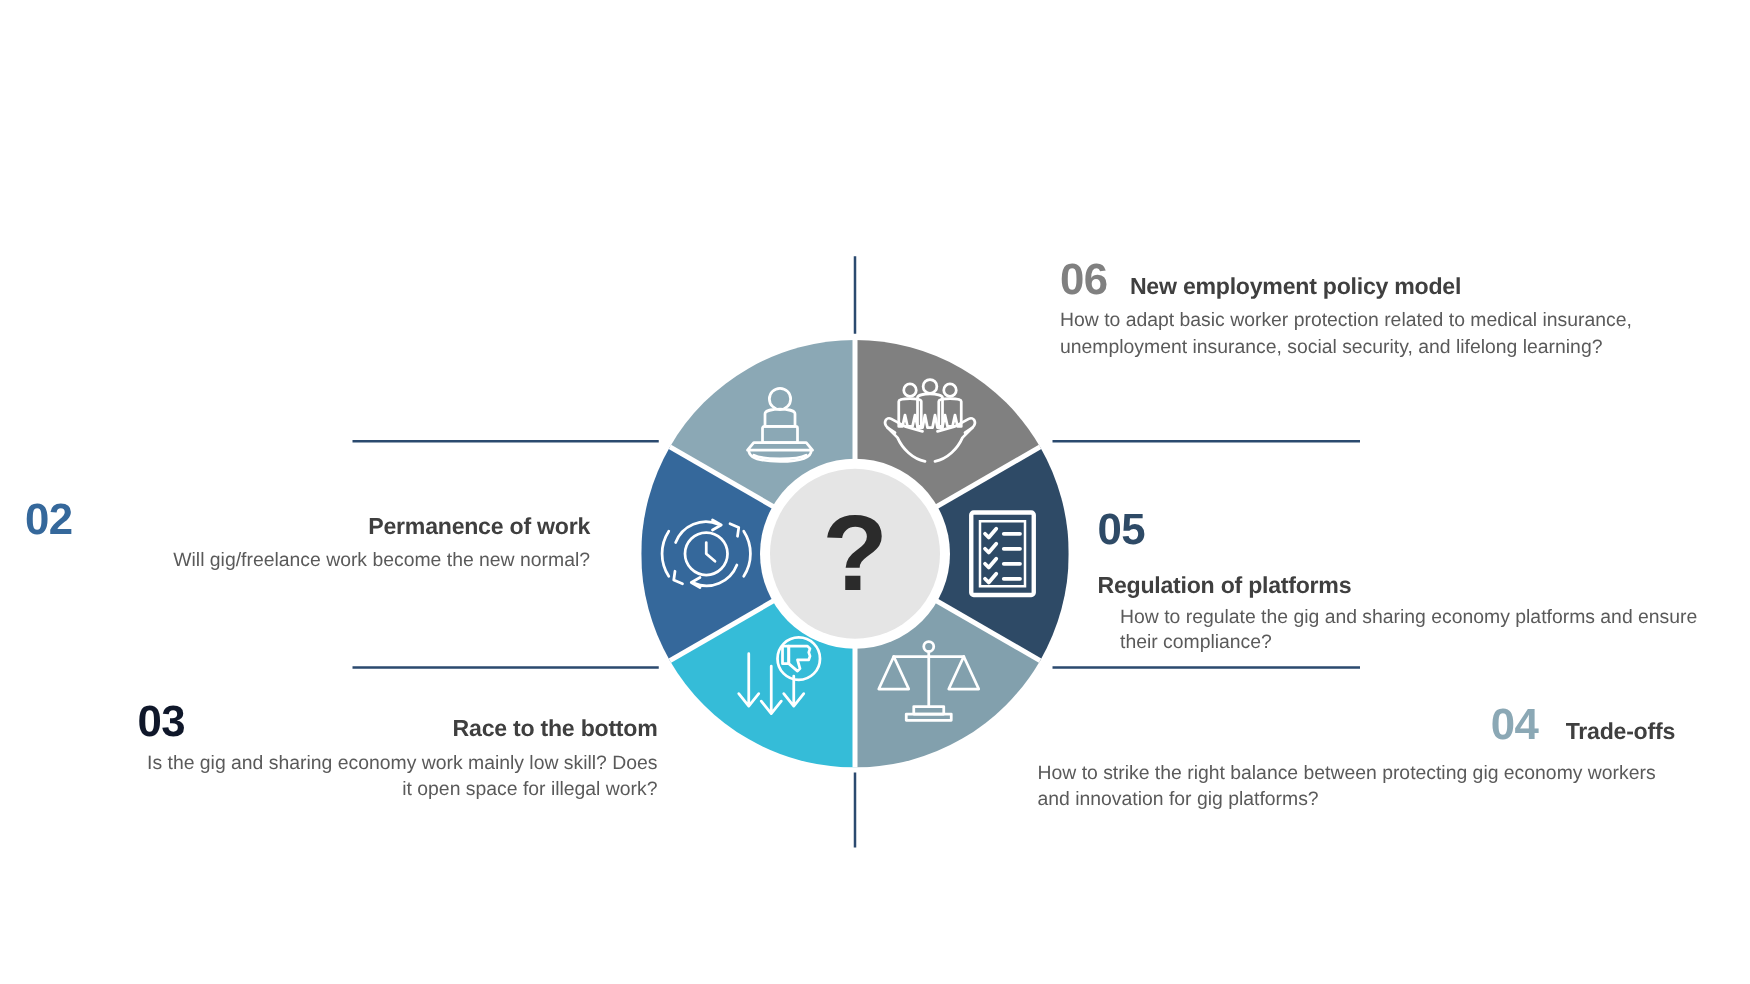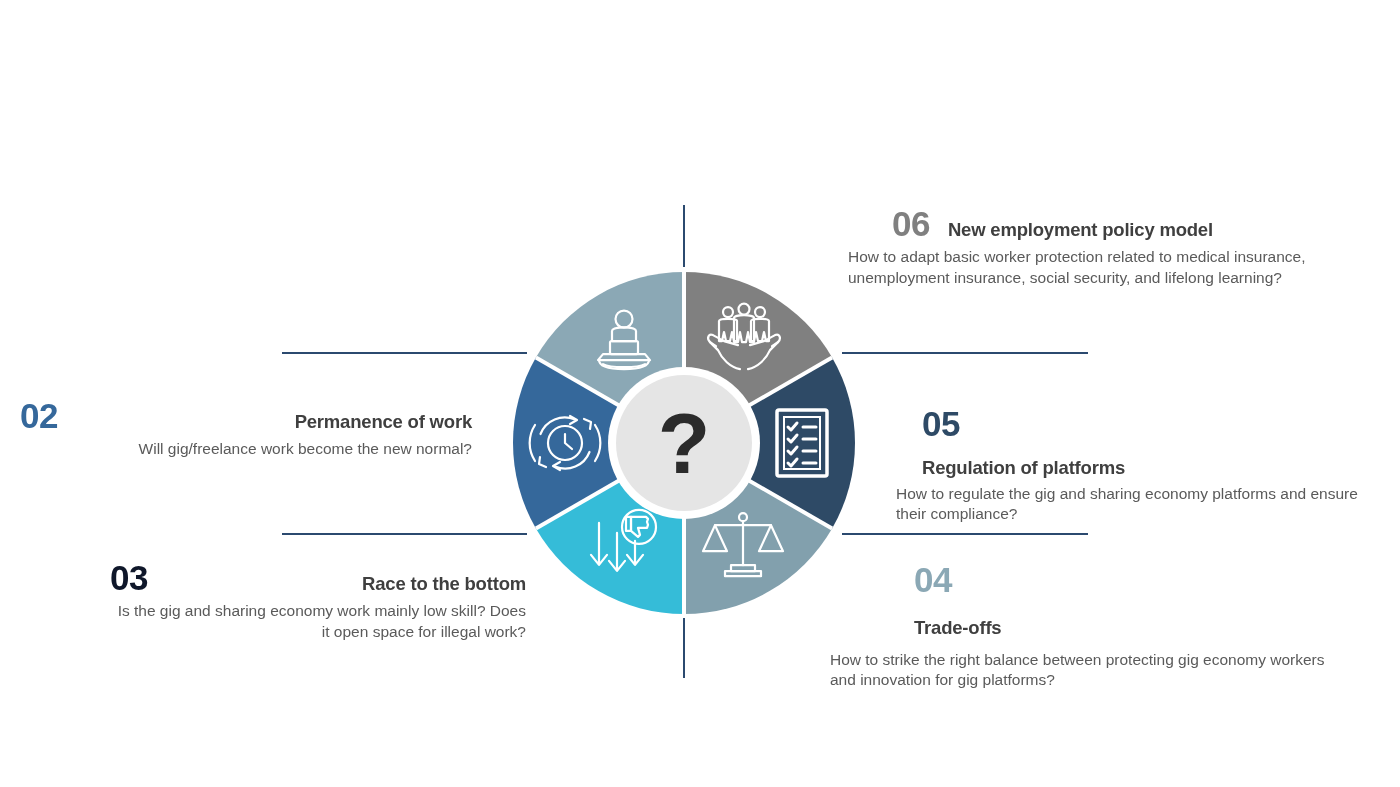--- a/index.html
+++ b/index.html
@@ -43,21 +43,21 @@
   
   .block {
     position: absolute;
   }
   .block .headrow {
     display: flex;
     align-items: baseline;
     gap: 14px;
     margin-bottom: 6px;
   }
-  .block.right .headrow { justify-content: flex-start; margin-left: 44px; }
+  .block.right .headrow { justify-content: flex-start; }
   .block.left  .headrow { justify-content: flex-start; }
   .num {
     font-size: 35px;
     font-weight: bold;
     line-height: 1;
     letter-spacing: -0.5px;
   }
   .title {
     font-size: 18.5px;
     font-weight: bold;
@@ -84,21 +84,21 @@
   #blk02 .headrow { justify-content: space-between; }
   #blk03 { left: 110px;  top: 560px;  width: 416px; }
   #blk03 .headrow { justify-content: space-between; }
 
   #blk06 { left: 848px;  top: 206px;  width: 470px; }
   #blk06 .headrow { justify-content: flex-start; gap: 18px; }
   #blk05 { left: 878px;  top: 406px;  width: 510px; }
   #blk05 .headrow { justify-content: center; gap: 18px; flex-direction: column; }
   #blk05 .desc { padding-left: 18px; }
   #blk04 { left: 870px;  top: 562px;  width: 470px; }
-  #blk04 .headrow { justify-content: flex-end; gap: 22px; padding-left: 0; flex-direction: column; }
+  #blk04 .headrow { justify-content: flex-end; gap: 22px; padding-left: 0; }
   #blk04 .desc { margin-top: 12px; margin-left: -40px; width: 500px; }
 </style>
 </head>
 <body>
 
 <div class="stage">
 
   <div class="conn v" style="left:683px; top:205px; height:62px;"></div>
   <div class="conn v" style="left:683px; top:618px; height:60px;"></div>
   <div class="conn h" style="left:282px; top:352px; width:245px;"></div>

